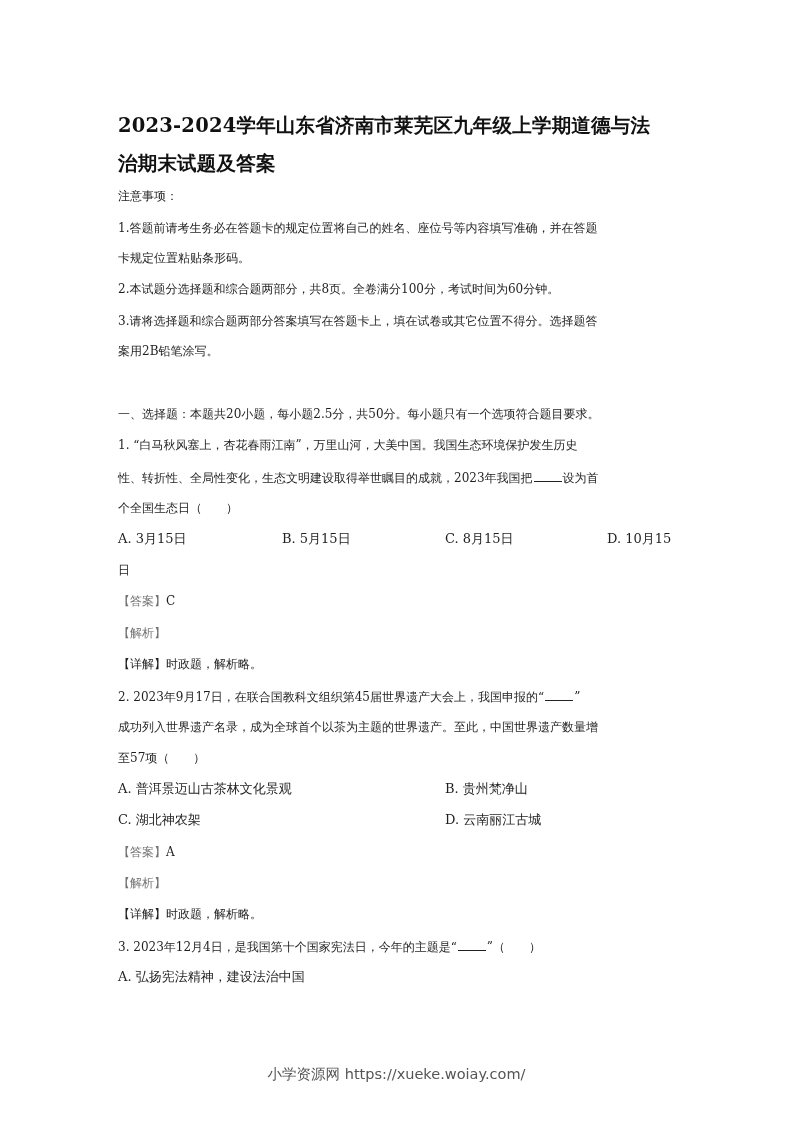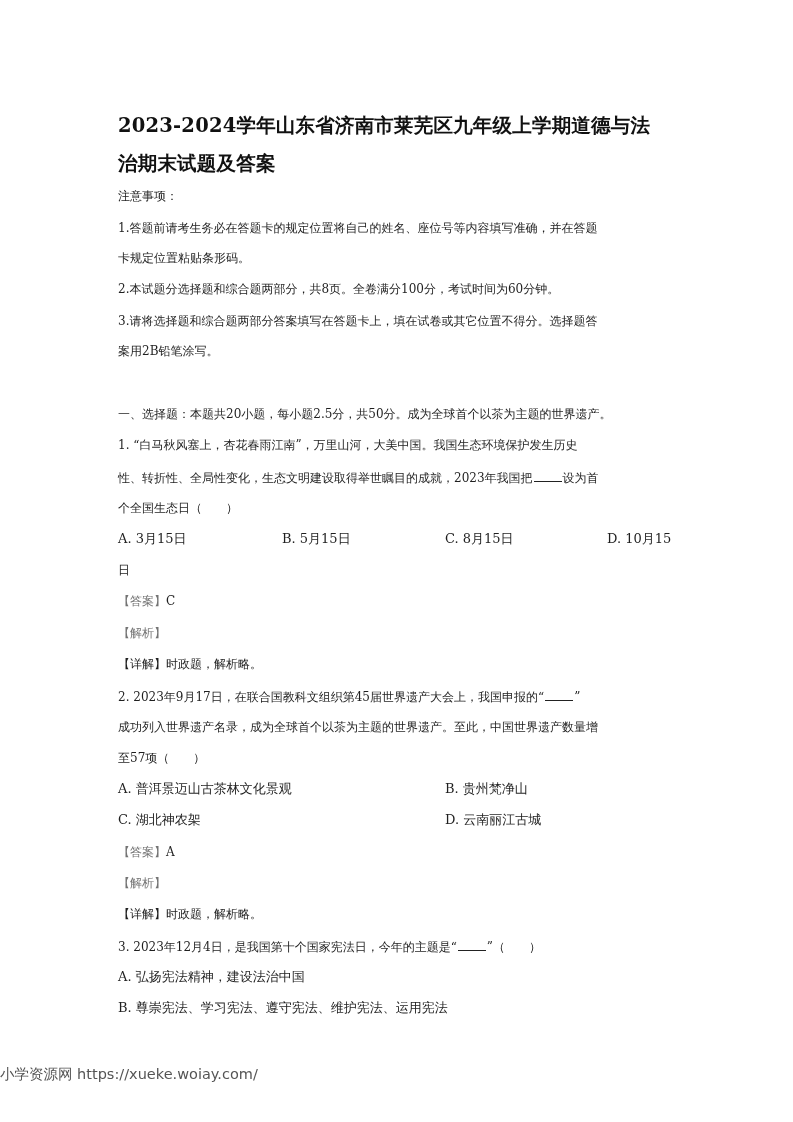--- a/index.html
+++ b/index.html
@@ -6,41 +6,41 @@
   body { width: 793px; height: 1122px; position: relative; overflow: hidden;
          font-family: "DejaVu Serif", "Liberation Serif", serif; color: #1a1a1a; }
   .page { position: absolute; left: 0; top: 0; width: 793px; height: 1122px; }
   .title { position: absolute; left: 118px; width: 570px; font-weight: bold;
            font-size: 19.5px; line-height: 38px; top: 99px; color: #111; letter-spacing: 0.2px; margin-top: 8px; }
   .line { position: absolute; left: 118px; width: 570px; font-size: 12px;
           line-height: 16px; white-space: nowrap; color: #1f1f1f; }
   .blank { display: inline-block; width: 28px; border-bottom: 1px solid #222; height: 12px; vertical-align: baseline; margin: 0 1px; }
   .tag { color: #737373; }
   .opt { position: absolute; font-size: 13px; line-height: 16px; white-space: nowrap; color: #1f1f1f; }
-  .footer { position: absolute; top: 1065px; left: 0; width: 793px; text-align: left;
+  .footer { position: absolute; top: 1065px; left: 0; width: 793px; text-align: center;
             font-family: "DejaVu Sans", "Liberation Sans", sans-serif; font-size: 14.5px; color: #555; }
 </style>
 </head>
 <body>
 
 <div class="page">
 
   <div class="title">
     <div>2023-2024学年山东省济南市莱芜区九年级上学期道德与法</div>
     <div>治期末试题及答案</div>
   </div>
 
   <div class="line" style="top:188px">注意事项：</div>
   <div class="line" style="top:220px">1.答题前请考生务必在答题卡的规定位置将自己的姓名、座位号等内容填写准确，并在答题</div>
   <div class="line" style="top:250px">卡规定位置粘贴条形码。</div>
   <div class="line" style="top:281px">2.本试题分选择题和综合题两部分，共8页。全卷满分100分，考试时间为60分钟。</div>
   <div class="line" style="top:313px">3.请将选择题和综合题两部分答案填写在答题卡上，填在试卷或其它位置不得分。选择题答</div>
   <div class="line" style="top:343px">案用2B铅笔涂写。</div>
 
-  <div class="line" style="top:406px">一、选择题：本题共20小题，每小题2.5分，共50分。成为全球首个以茶为主题的世界遗产。</div>
+  <div class="line" style="top:406px">一、选择题：本题共20小题，每小题2.5分，共50分。每小题只有一个选项符合题目要求。</div>
 
   <div class="line" style="top:437px">1. “白马秋风塞上，杏花春雨江南”，万里山河，大美中国。我国生态环境保护发生历史</div>
   <div class="line" style="top:469px">
     <span>性、转折性、全局性变化，生态文明建设取得举世瞩目的成就，2023年我国把</span><span class="blank"></span><span>设为首</span>
   </div>
   <div class="line" style="top:500px">个全国生态日（　　）</div>
   <div class="opt" style="top:531px; left:118px">A. 3月15日</div>
   <div class="opt" style="top:531px; left:282px">B. 5月15日</div>
   <div class="opt" style="top:531px; left:445px">C. 8月15日</div>
   <div class="opt" style="top:531px; left:607px">D. 10月15</div>
@@ -67,16 +67,15 @@
   </div>
   <div class="line tag" style="top:875px">【解析】</div>
   <div class="line" style="top:906px">
     <span>【详解】</span><span>时政题，解析略。</span>
   </div>
 
   <div class="line" style="top:938px">
     <span>3. 2023年12月4日，是我国第十个国家宪法日，今年的主题是“</span><span class="blank"></span><span>”（　　）</span>
   </div>
   <div class="opt" style="top:969px; left:118px">A.  弘扬宪法精神，建设法治中国</div>
-  <div class="opt" style="top:1000px; left:118px">B.  尊崇宪法、学习宪法、遵守宪法、维护宪法、运用宪法</div>
 
   <div class="footer">小学资源网 https://xueke.woiay.com/</div>
 </div>
 
 </body></html>

